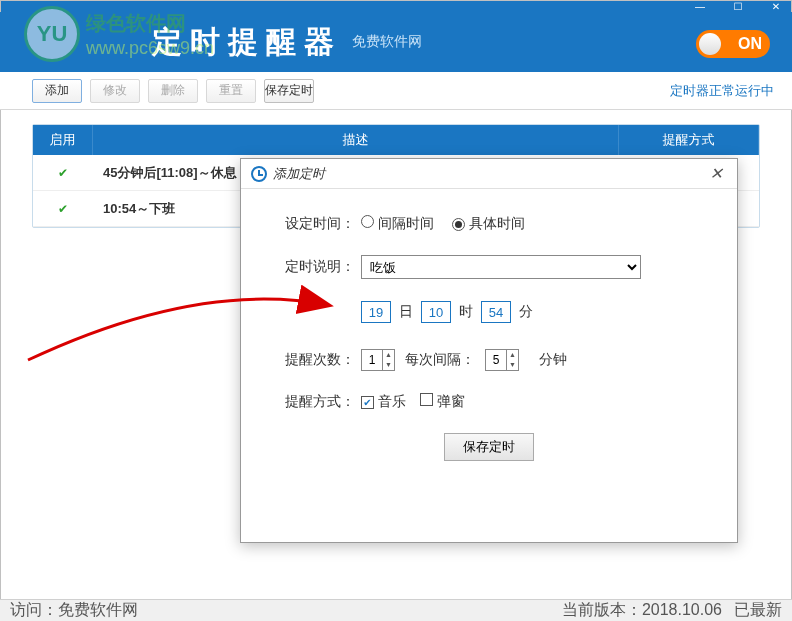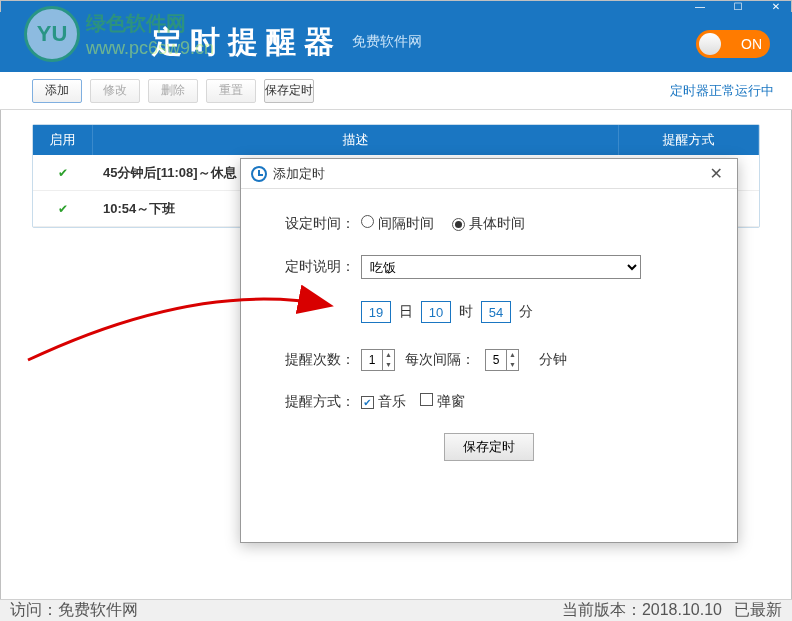--- a/index.html
+++ b/index.html
@@ -10,41 +10,41 @@
 .header { height: 60px; background: #1a76c2; display: flex; align-items: center; padding-left: 22px; position: relative; }
 .logo-wrap { position: relative; width: 60px; height: 60px; }
 .logo-watermark { position: absolute; top: -8px; left: 0; width: 230px; height: 70px; opacity: 0.5; pointer-events: none; }
 .logo-watermark .circ { position:absolute; left:2px; top:2px; width:56px; height:56px; border-radius:50%; border:3px solid #39b54a; background:#fff; display:flex; align-items:center; justify-content:center; font-size:22px; font-weight:bold; color:#39b54a; }
 .logo-watermark .wm-text { position:absolute; left:64px; top:6px; font-size:20px; font-weight:bold; color:#3fae3f; }
 .logo-watermark .wm-url { position:absolute; left:64px; top:34px; font-size:18px; color:#bef264; }
 .hdr-title { margin-left: 70px; font-size: 30px; font-weight: bold; color: #fff; letter-spacing: 8px; }
 .hdr-sub { margin-left: 10px; font-size: 14px; color: #c8e2f7; }
 .toggle { position: absolute; right: 22px; top: 18px; width: 74px; height: 28px; background: #ff7b00; border-radius: 20px; display: flex; align-items: center; justify-content: flex-end; padding: 0 8px; }
 .toggle .knob { position: absolute; left: 3px; width: 22px; height: 22px; border-radius: 50%; background: linear-gradient(#fff,#ddd); }
-.toggle .on { color: #fff; font-size: 14px; font-weight: normal; }
+.toggle .on { color: #fff; font-size: 16px; font-weight: bold; }
 .toolbar { height: 38px; background: #fff; border-bottom: 1px solid #d8d8d8; display: flex; align-items: center; padding: 0 32px; gap: 8px; position: relative; }
 .btn { min-width: 50px; height: 24px; border: 1px solid #bfbfbf; background: linear-gradient(#fff,#f0f0f0); font-size: 12px; color: #333; border-radius: 2px; }
 .btn.disabled { color: #aaa; border-color: #d8d8d8; }
 .btn.primary { border-color: #7fafe0; }
 .status-text { position: absolute; right: 18px; font-size: 13px; color: #1a76c2; }
 .content { padding: 14px 32px; position: relative; }
 .panel-border { border: 1px solid #c8dceb; border-radius: 2px; padding: 0; }
 .thead { display: flex; background: #1a76c2; height: 30px; color: #fff; font-size: 13px; }
 .thead > div { display: flex; align-items: center; justify-content: center; border-right: 1px solid #3a8acc; }
 .th-enable { width: 60px; }
 .th-desc { flex: 1; }
 .th-mode { width: 140px; }
 .tbody { }
 .trow { display: flex; height: 36px; align-items: center; border-bottom: 1px solid #eee; font-size: 13px; }
 .trow .c-enable { width: 60px; display: flex; justify-content: center; color: #2ca02c; font-size: 12px; }
 .trow .c-desc { flex: 1; padding-left: 10px; font-weight: bold; color: #333; }
 .trow .c-mode { width: 140px; display: flex; justify-content: center; gap: 6px; }
 .row-icon { width: 18px; height: 18px; border: 1px solid #4a96d9; border-radius: 2px; background: #fff; display:flex; align-items:center; justify-content:center; font-size:11px; color:#4a96d9; }
 .dialog { position: absolute; left: 240px; top: 158px; width: 498px; height: 385px; background: #fff; border: 1px solid #999; box-shadow: 0 3px 14px rgba(0,0,0,.25); z-index: 20; }
-.dlg-title { height: 30px; display: flex; align-items: center; padding: 0 10px; border-bottom: 1px solid #e0e0e0; font-size: 13px; color: #333; }
+.dlg-title { height: 30px; display: flex; align-items: center; padding: 0 10px; border-bottom: 1px solid #e0e0e0; font-size: 13px; color: #333; font-style: italic; }
 .dlg-title .clock-icon { width:16px; height:16px; border:2px solid #1a76c2; border-radius:50%; margin-right:6px; position:relative; }
 .dlg-title .clock-icon::before { content:""; position:absolute; left:5px; top:2px; width:2px; height:5px; background:#1a76c2; }
 .dlg-title .clock-icon::after { content:""; position:absolute; left:5px; top:6px; width:5px; height:2px; background:#1a76c2; }
 .dlg-close { margin-left: auto; font-size: 16px; color: #555; cursor: pointer; padding: 0 4px; }
 .dlg-body { padding: 26px 28px 0 28px; font-size: 14px; color: #333; }
 .frow { display: flex; align-items: center; margin-bottom: 22px; }
 .flabel { width: 86px; text-align: right; margin-right: 6px; color: #333; }
 .sel { width: 280px; height: 24px; border: 1px solid #888; font-size: 13px; padding-left: 4px; background:#fff; }
 .radio-wrap { display: flex; gap: 18px; align-items: center; }
 .radio { width: 13px; height: 13px; border: 1px solid #555; border-radius: 50%; display:inline-flex; align-items:center; justify-content:center; margin-right:4px; }
@@ -185,16 +185,16 @@
       <marker id="ah" markerWidth="12" markerHeight="12" refX="10" refY="5" orient="auto">
     <path d="M0,0 L12,5 L0,10 Z" fill="#d80000"></path>
       </marker>
     </defs>
   <path d="M 10 120 Q 180 40 310 65" stroke="#d80000" stroke-width="3" fill="none" marker-end="url(#ah)"></path>
 </svg>
 
 <div class="statusbar">
   <span>访问：免费软件网</span>
   <div class="right">
-    <span>当前版本：2018.10.10</span>
+    <span>当前版本：2018.10.06</span>
     <span>已最新</span>
   </div>
 </div>
 
 </body></html>

